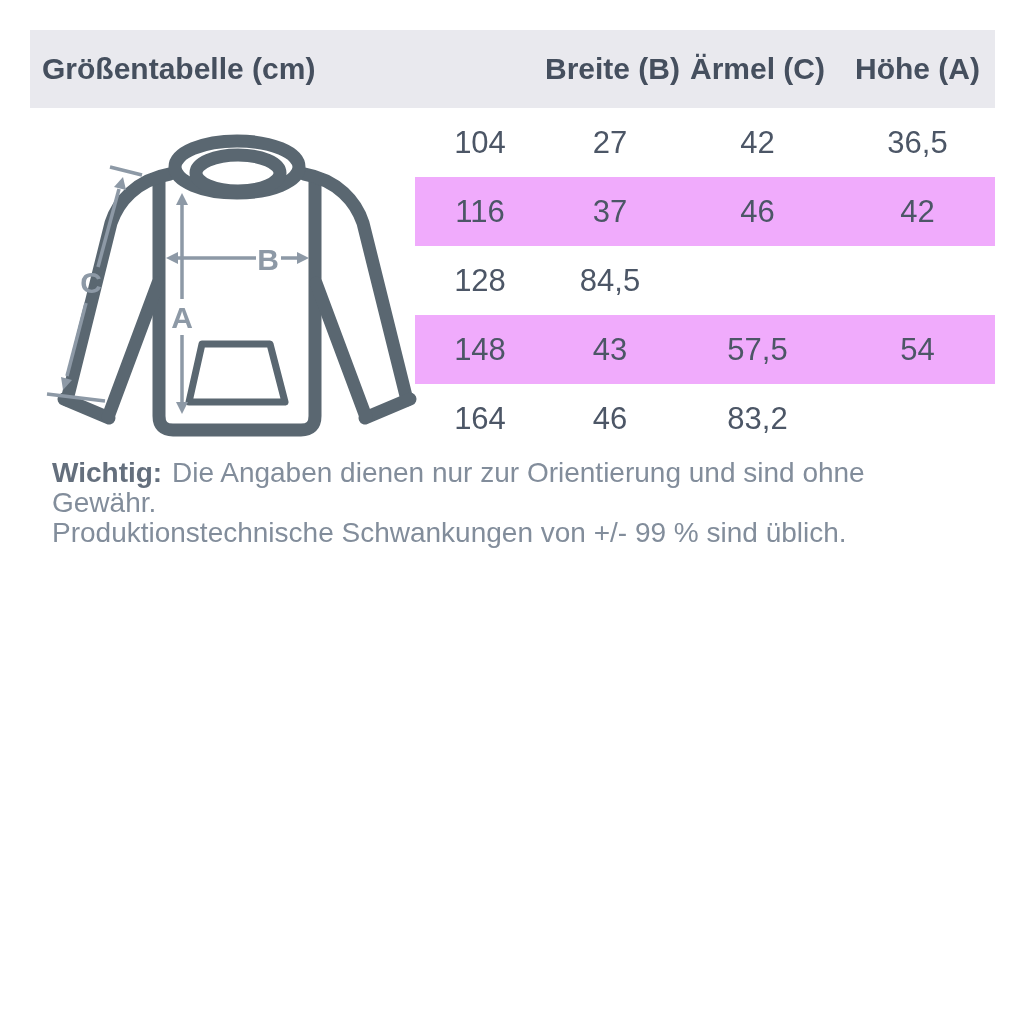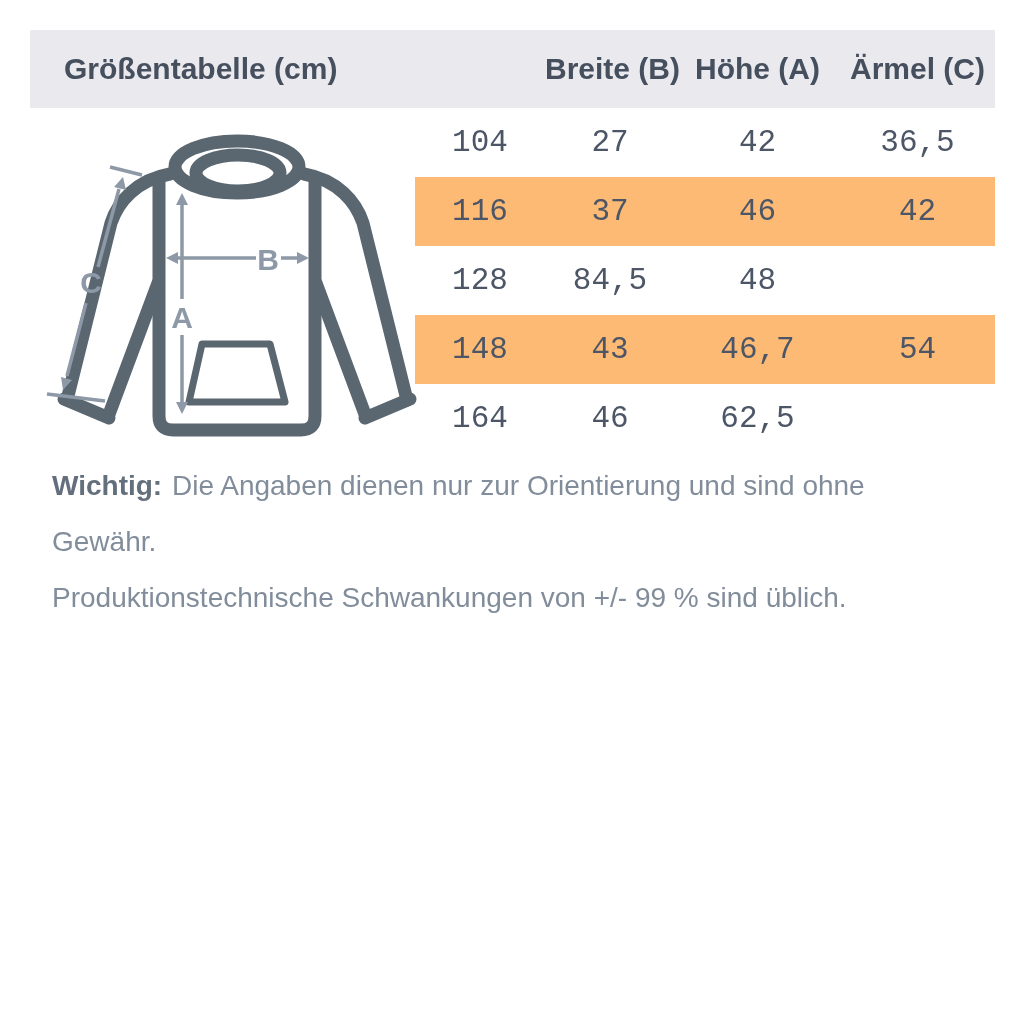--- a/index.html
+++ b/index.html
@@ -8,90 +8,89 @@
     font-family:"Liberation Sans", sans-serif; overflow:hidden;
   }
   
   .chart-header {
     position:absolute; left:30px; top:30px; width:965px; height:78px;
     background:#e9e9ee;
     display:grid; grid-template-columns:385px 130px 130px 165px 155px;
     align-items:center;
   }
   .chart-title {
-    padding-left:34px; font-size:30px; font-weight:bold; color:#454f5e;
+    padding-left:12px; font-size:30px; font-weight:bold; color:#454f5e;
     white-space:nowrap;
   }
   .col-head {
     text-align:center; font-size:30px; font-weight:bold; color:#454f5e;
     white-space:nowrap;
   }
   
   .size-table {
-    position:absolute; left:415px; top:108px; width:580px;font-family:Liberation Mono, monospace;
+    position:absolute; left:415px; top:108px; width:580px;
   }
   .size-row {
     height:69px; display:grid; grid-template-columns:130px 130px 165px 155px;
     align-items:center;
   }
-  .size-row.alt { background:#fdba74; }
+  .size-row.alt { background:#f0abfc; }
   .size-row .cell {
     text-align:center; font-size:31px; color:#4c5666;
   }
   
   .hoodie-wrap { position:absolute; left:30px; top:120px; width:400px; height:330px; }
   .dim-label { font-size:30px; font-weight:600; fill:#8d99a6; }
   
   .note {
     position:absolute; left:52px; top:458px; width:920px;
-    font-size:28px; line-height:56px; color:#828d9b;
+    font-size:28px; line-height:30px; color:#828d9b;
   }
   .note .note-label { font-weight:bold; color:#646f7d; margin-right:0.35em; }
 </style>
 </head>
 <body>
 
 <div class="canvas">
 
   <div class="chart-header">
     <div class="chart-title">Größentabelle (cm)</div>
     <div class="col-head"></div>
     <div class="col-head">Breite (B)</div>
+    <div class="col-head">Ärmel (C)</div>
     <div class="col-head">Höhe (A)</div>
-    <div class="col-head">Ärmel (C)</div>
   </div>
 
   <div class="size-table">
     <div class="size-row">
       <div class="cell">104</div>
       <div class="cell">27</div>
       <div class="cell">42</div>
       <div class="cell">36,5</div>
     </div>
     <div class="size-row alt">
       <div class="cell">116</div>
       <div class="cell">37</div>
       <div class="cell">46</div>
       <div class="cell">42</div>
     </div>
     <div class="size-row">
       <div class="cell">128</div>
       <div class="cell">84,5</div>
-      <div class="cell">48</div>
     </div>
     <div class="size-row alt">
       <div class="cell">148</div>
       <div class="cell">43</div>
-      <div class="cell">46,7</div>
+      <div class="cell">57,5</div>
       <div class="cell">54</div>
     </div>
     <div class="size-row">
       <div class="cell">164</div>
       <div class="cell">46</div>
-      <div class="cell">62,5</div>
+      <div class="cell">83,2</div>
     </div>
   </div>
 
   <div class="hoodie-wrap">
     <svg width="400" height="330" viewBox="0 0 400 330">
 
       <path d="M129,58 L129,296 Q129,310 143,310 L271,310 Q285,310 285,296 L285,58" fill="none" stroke="#5a6771" stroke-width="13" stroke-linecap="round" stroke-linejoin="round"></path>
 
       <g fill="none" stroke="#5a6771" stroke-width="13" stroke-linecap="round" stroke-linejoin="round">
         <path d="M140,54 C106,60 88,82 81,103 L37,280"></path>

